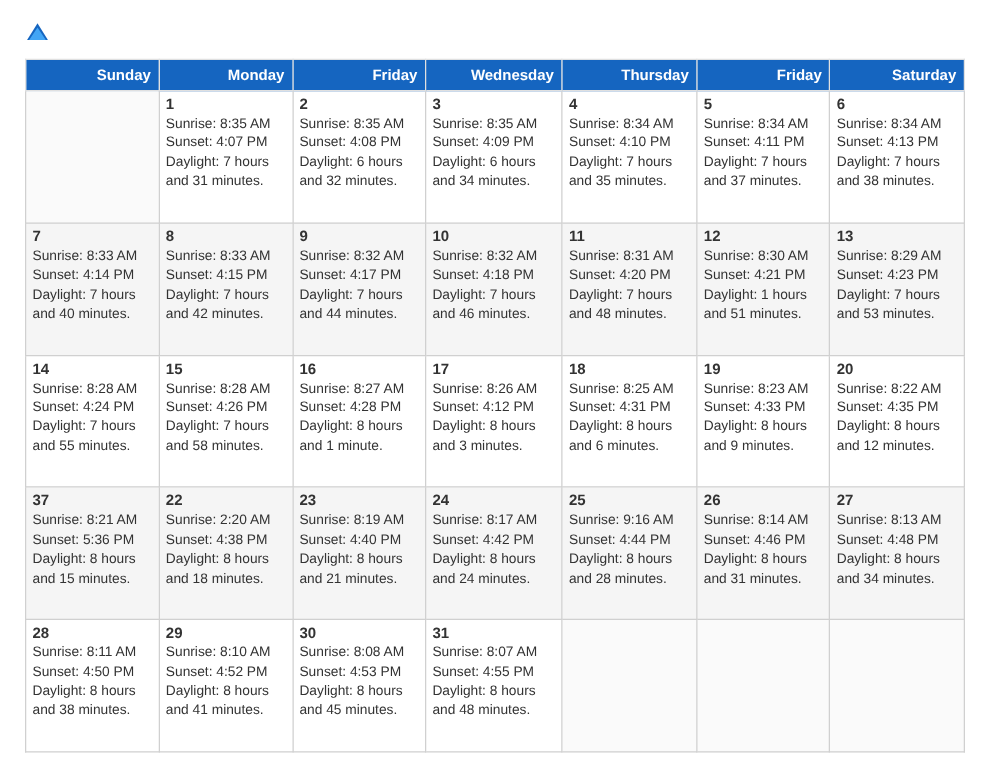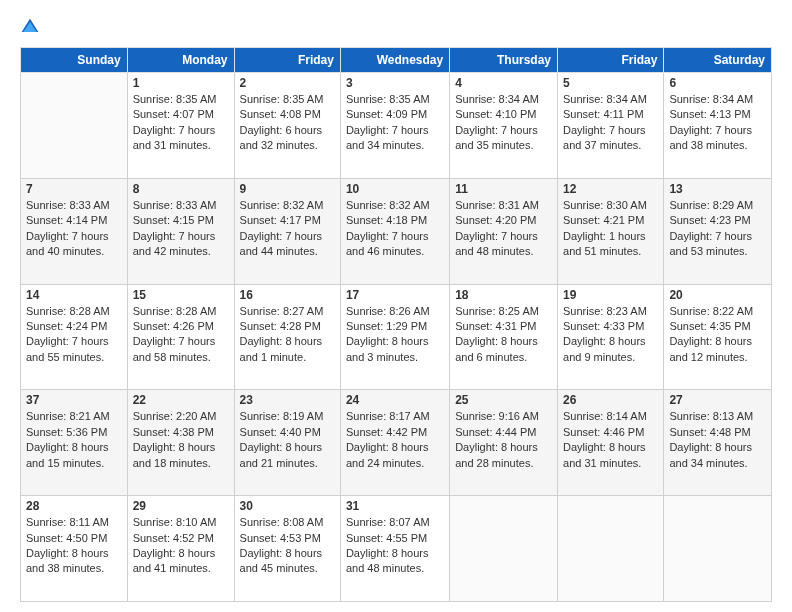--- a/index.html
+++ b/index.html
@@ -147,21 +147,21 @@
               <div>Sunrise: 8:35 AM</div>
               <div>Sunset: 4:08 PM</div>
               <div>Daylight: 6 hours and 32 minutes.</div>
             </div>
           </td>
           <td>
             <div class="day-number">3</div>
             <div class="day-info">
               <div>Sunrise: 8:35 AM</div>
               <div>Sunset: 4:09 PM</div>
-              <div>Daylight: 7 hours and 34 minutes.</div>
+              <div>Daylight: 6 hours and 34 minutes.</div>
             </div>
           </td>
           <td>
             <div class="day-number">4</div>
             <div class="day-info">
               <div>Sunrise: 8:34 AM</div>
               <div>Sunset: 4:10 PM</div>
               <div>Daylight: 7 hours and 35 minutes.</div>
             </div>
           </td>
@@ -262,21 +262,21 @@
             <div class="day-info">
               <div>Sunrise: 8:27 AM</div>
               <div>Sunset: 4:28 PM</div>
               <div>Daylight: 8 hours and 1 minute.</div>
             </div>
           </td>
           <td>
             <div class="day-number">17</div>
             <div class="day-info">
               <div>Sunrise: 8:26 AM</div>
-              <div>Sunset: 1:29 PM</div>
+              <div>Sunset: 4:12 PM</div>
               <div>Daylight: 8 hours and 3 minutes.</div>
             </div>
           </td>
           <td>
             <div class="day-number">18</div>
             <div class="day-info">
               <div>Sunrise: 8:25 AM</div>
               <div>Sunset: 4:31 PM</div>
               <div>Daylight: 8 hours and 6 minutes.</div>
             </div>

